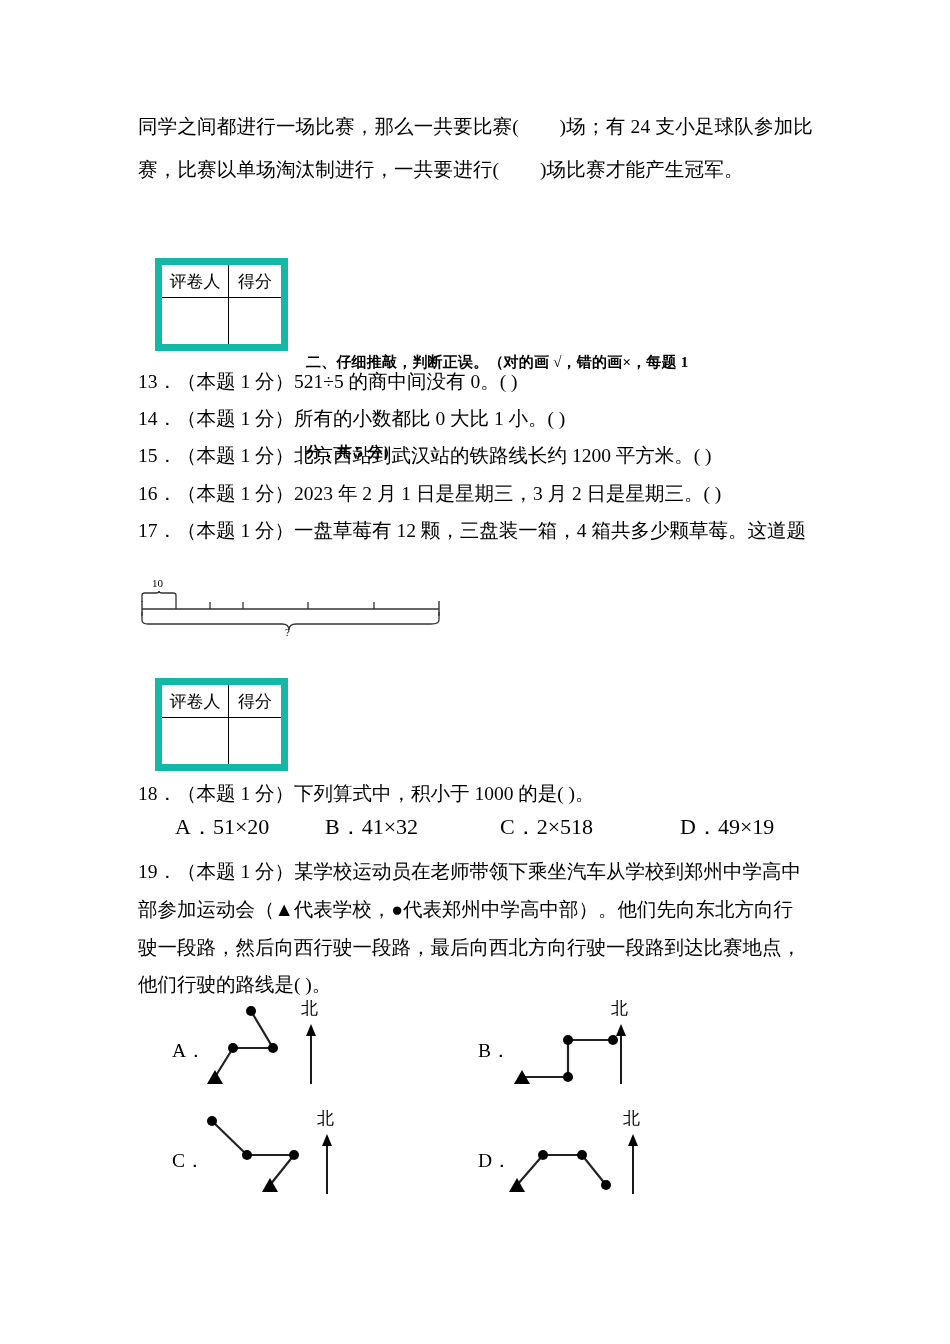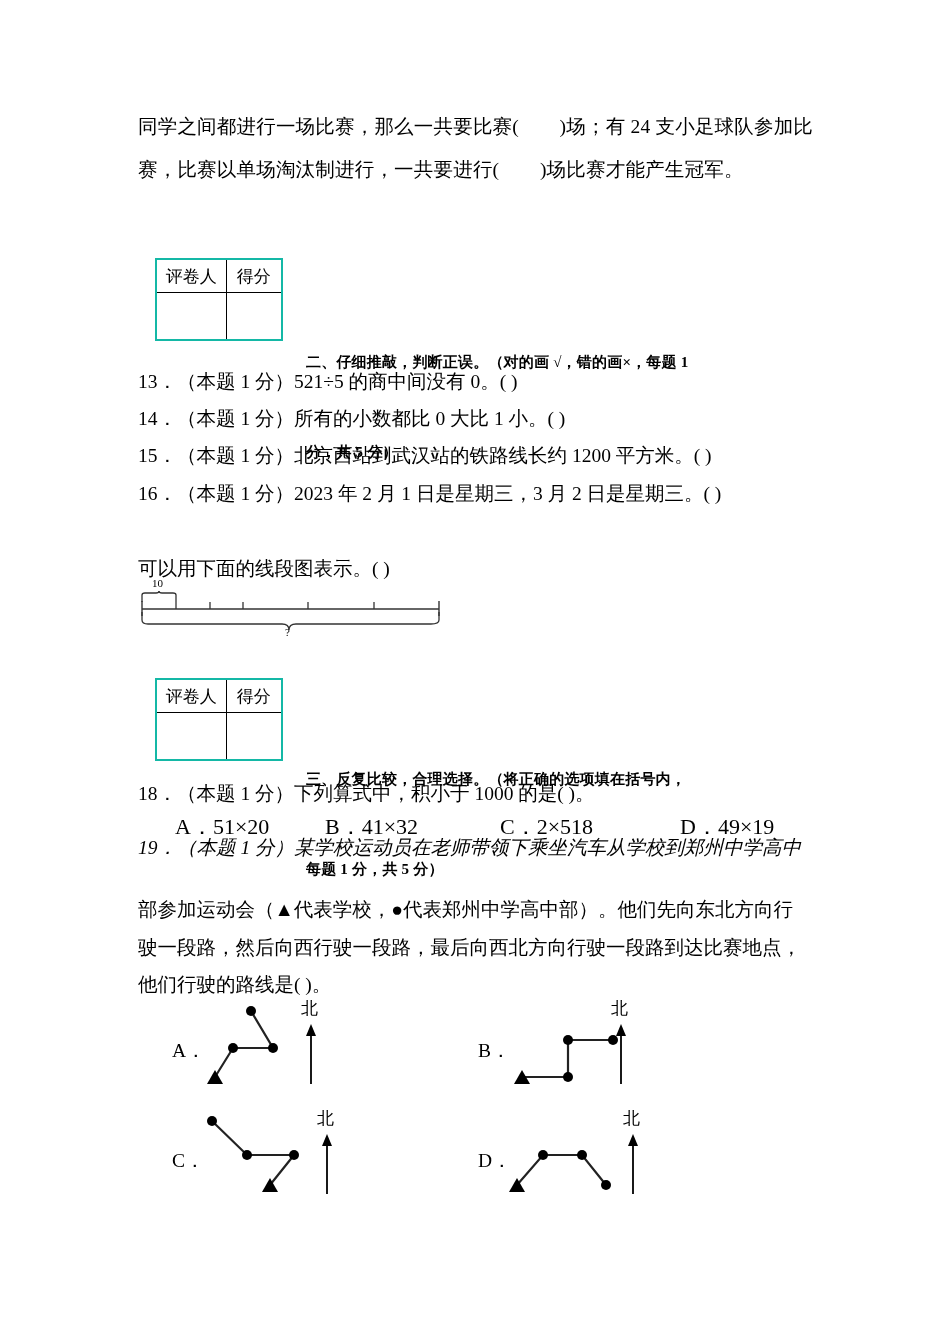--- a/index.html
+++ b/index.html
@@ -33,21 +33,21 @@
     font-size: 19.5px;
     line-height: 36px;
     color: #000;
     white-space: nowrap;
   }
 
   
   .score-table {
     position: absolute;
     border-collapse: collapse;
-    border: 2px solid #14b8a6;
+    border: 7px solid #14b8a6;
     table-layout: fixed;
   }
   .score-table td {
     border: 1.5px solid #000;
     text-align: center;
     vertical-align: middle;
     font-size: 17px;
     font-family: "Liberation Serif", "DejaVu Serif", serif;
     padding: 0;
   }
@@ -125,22 +125,22 @@
   <div class="q-line" style="left:138px; top:401px;">
     <span>14．</span><span>（本题 1 分）</span><span>所有的小数都比 0 大比 1 小。(        )</span>
   </div>
   <div class="q-line" style="left:138px; top:438px;">
     <span>15．</span><span>（本题 1 分）</span><span>北京西站到武汉站的铁路线长约 1200 平方米。(        )</span>
   </div>
   <div class="q-line" style="left:138px; top:476px;">
     <span>16．</span><span>（本题 1 分）</span><span>2023 年 2 月 1 日是星期三，3 月 2 日是星期三。(        )</span>
   </div>
 
-  <div class="q-line" style="left:138px; top:551px;">
-    <span>可以用下面的线段图表示。(        )</span>
+  <div class="q-line" style="left:138px; top:513px;">
+    <span>17．</span><span>（本题 1 分）一盘草莓有 12 颗，三盘装一箱，4 箱共多少颗草莓。这道题</span>
   </div>
 
   <div class="diagram" style="left:138px; top:586px;">
     <svg width="310" height="52" viewBox="0 0 310 52">
 
       <g fill="none" stroke="#333" stroke-width="1.3">
         <path d="M4,16 L4,9 Q4,7 7,7 L18,7 Q21,7 21,5 Q21,7 24,7 L35,7 Q38,7 38,9 L38,16"></path>
       </g>
 
       <line x1="4" y1="23" x2="301" y2="23" stroke="#333" stroke-width="1.4"></line>
@@ -174,33 +174,29 @@
         <td class="hd">评卷人</td>
         <td class="hd">得分</td>
       </tr>
       <tr>
         <td class="bl"></td>
         <td class="bl"></td>
       </tr>
     </tbody>
   </table>
 
-  <div class="section-head" style="left:306px; top:704px; width:540px;">
-    <div>三、反复比较，合理选择。（将正确的选项填在括号内，</div>
-    <div>每题 1 分，共 5 分）</div>
-  </div>
 
   <div class="q-line" style="left:138px; top:776px;">
     <span>18．</span><span>（本题 1 分）下列算式中，积小于 1000 的是(        )。</span>
   </div>
   <div class="choice-row" style="left:175px; top:812px;">
     <span class="opt" style="width:150px;"><span>A．</span><span>51×20</span></span><span class="opt" style="width:175px;"><span>B．</span><span>41×32</span></span><span class="opt" style="width:180px;"><span>C．</span><span>2×518</span></span><span class="opt"><span>D．</span><span>49×19</span></span>
   </div>
 
-  <div class="q-line" style="left:138px; top:830px;font-style:italic;">
+  <div class="q-line" style="left:138px; top:854px;">
     <span>19．</span><span>（本题 1 分）某学校运动员在老师带领下乘坐汽车从学校到郑州中学高中</span>
   </div>
   <div class="q-line" style="left:138px; top:892px;">
     <span>部参加运动会（▲代表学校，●代表郑州中学高中部）。他们先向东北方向行</span>
   </div>
   <div class="q-line" style="left:138px; top:930px;">
     <span>驶一段路，然后向西行驶一段路，最后向西北方向行驶一段路到达比赛地点，</span>
   </div>
   <div class="q-line" style="left:138px; top:967px;">
     <span>他们行驶的路线是(        )。</span>

